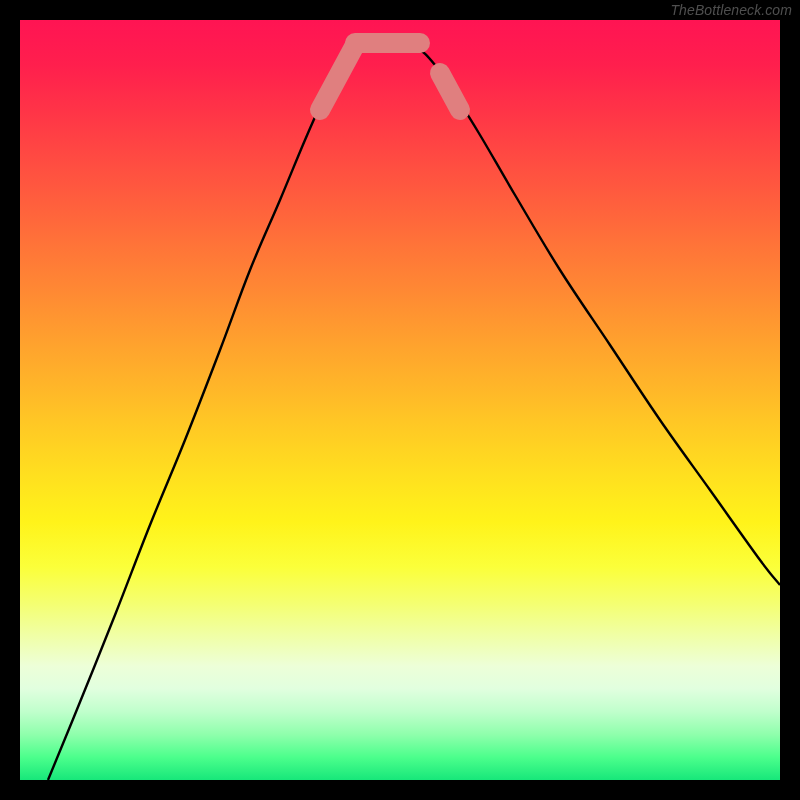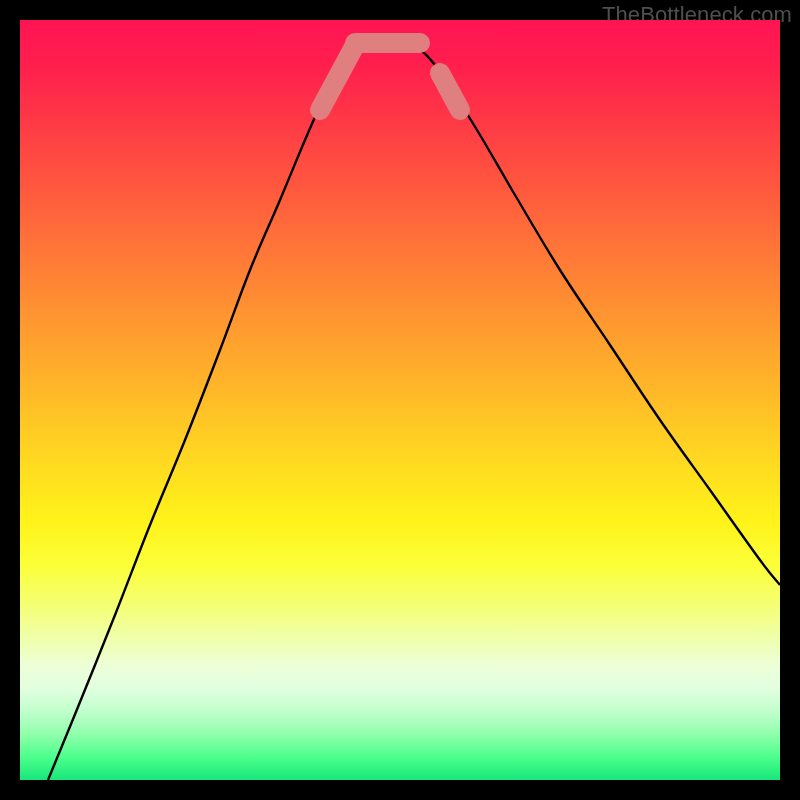--- a/index.html
+++ b/index.html
@@ -39,24 +39,25 @@
       #8fffac 94%,
       #4cff8c 97%,
       #17e77a 100%
     );
   }
   .watermark {
     position: absolute;
     top: 2px;
     right: 8px;
     color: #4f4f4f;
-    font-size: 22px;
+    font-size: 14px;
     font-weight: 500;
     letter-spacing: 0.1px;
     user-select: none;
+    font-style: italic;
   }
   svg.curve {
     position: absolute;
     left: 0;
     top: 0;
     width: 100%;
     height: 100%;
     pointer-events: none;
   }
 </style>

